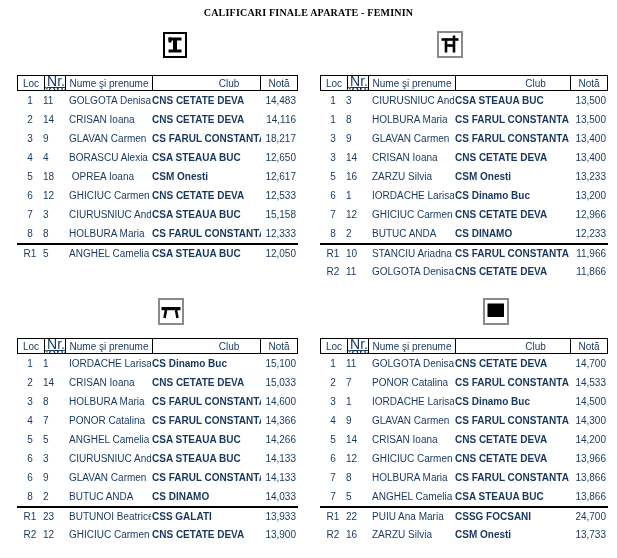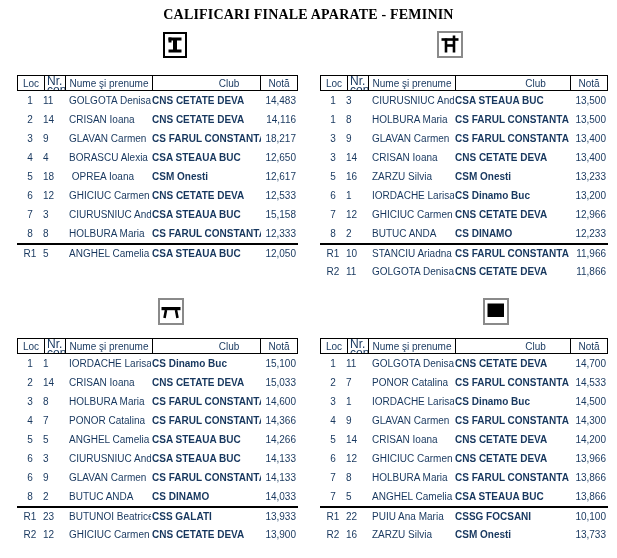--- a/index.html
+++ b/index.html
@@ -2,43 +2,43 @@
 <html><head>
 <meta charset="utf-8">
 <style>
   html,body { margin:0; padding:0; }
   body {
     width:617px; height:558px; background:#ffffff; position:relative;
     font-family:"Liberation Sans", sans-serif; overflow:hidden;
   }
   .title {
     position:absolute; top:7px; left:0; width:617px; text-align:center;
-    font-family:"Liberation Serif", serif; font-weight:bold; font-size:14px;
+    font-family:"Liberation Serif", serif; font-weight:bold; font-size:10px;
     color:#000; letter-spacing:0.2px;
   }
   .icon {
     position:absolute; box-sizing:border-box; background:#fff;
   }
   .icon.black-border { border:2px solid #000; }
   .icon.gray-border  { border:2px solid #8a8a8a; }
   .icon svg { display:block; width:100%; height:100%; }
 
   .gtable { position:absolute; color:#17375E; font-size:10px; }
   .hdr {
     display:flex; height:16px; box-sizing:border-box;
     border:1px solid #000;
   }
   .hcell {
     box-sizing:border-box; display:flex; align-items:center; justify-content:center;
     overflow:hidden;
   }
   .hcell + .hcell { border-left:1px solid #000; }
   .hcell.nrh {
-    flex-direction:column; align-items:flex-start; justify-content:flex-start;
-    font-size:12px; line-height:9px; padding:1px 0 0 2px;
+    flex-direction:column; align-items:center; justify-content:flex-start;
+    font-size:14px; line-height:9px; padding:1px 0 0 2px;text-decoration:underline;
   }
   .c-loc  { width:26px; flex:none; }
   .c-nr   { width:21px; flex:none; }
   .c-name { width:87px; flex:none; }
   .c-club { flex:1;padding-left:45px; }
   .c-nota { width:37px; flex:none; }
 
   .rows { }
   .row { display:flex; height:19px; align-items:center; box-sizing:border-box; }
   .row.reserve-first { border-top:2px solid #000; }
@@ -406,21 +406,21 @@
         <div class="cell c-nr">5</div>
         <div class="cell c-name">ANGHEL Camelia</div>
         <div class="cell c-club">CSA STEAUA BUC</div>
         <div class="cell c-nota">13,866</div>
       </div>
       <div class="row reserve-first">
         <div class="cell c-loc">R1</div>
         <div class="cell c-nr">22</div>
         <div class="cell c-name">PUIU Ana Maria</div>
         <div class="cell c-club">CSSG FOCSANI</div>
-        <div class="cell c-nota">10,100</div>
+        <div class="cell c-nota">24,700</div>
       </div>
       <div class="row">
         <div class="cell c-loc">R2</div>
         <div class="cell c-nr">16</div>
         <div class="cell c-name">ZARZU Silvia</div>
         <div class="cell c-club">CSM Onesti</div>
         <div class="cell c-nota">13,733</div>
       </div>
     </div>
 </section>

